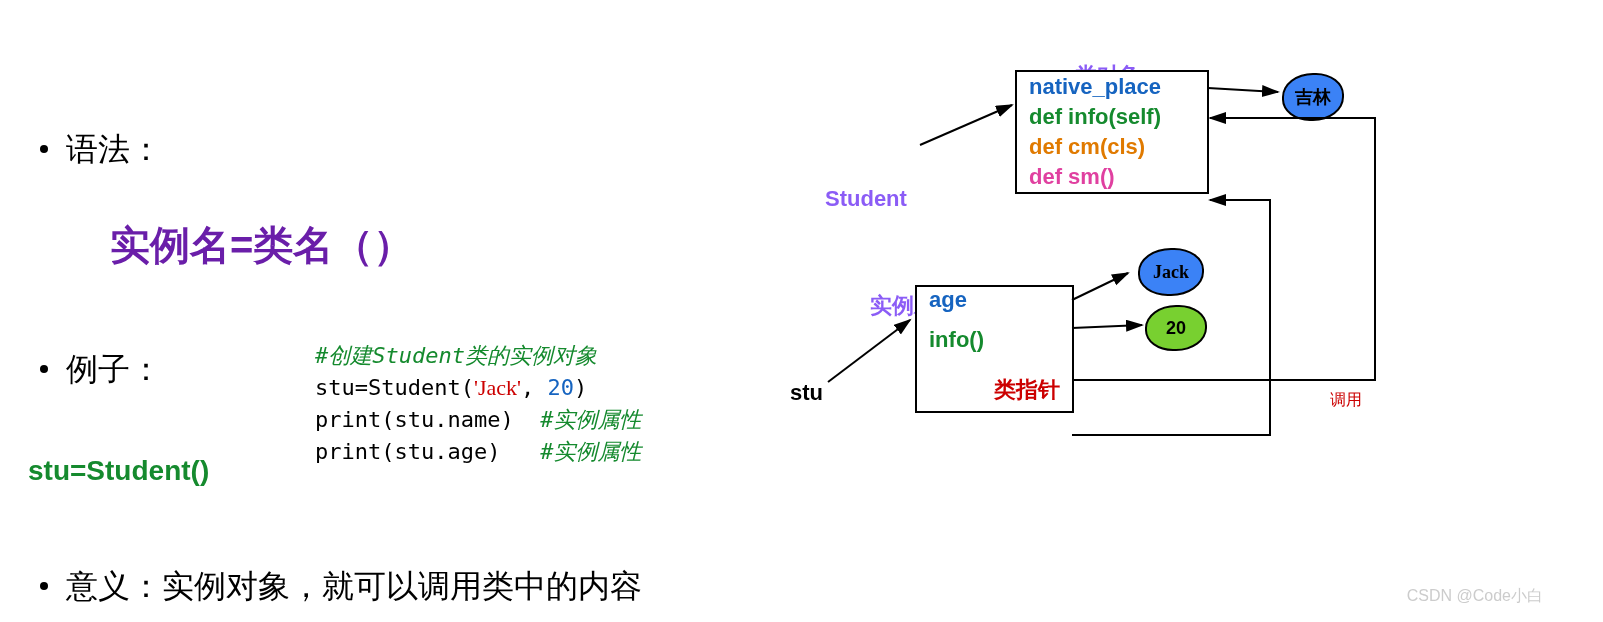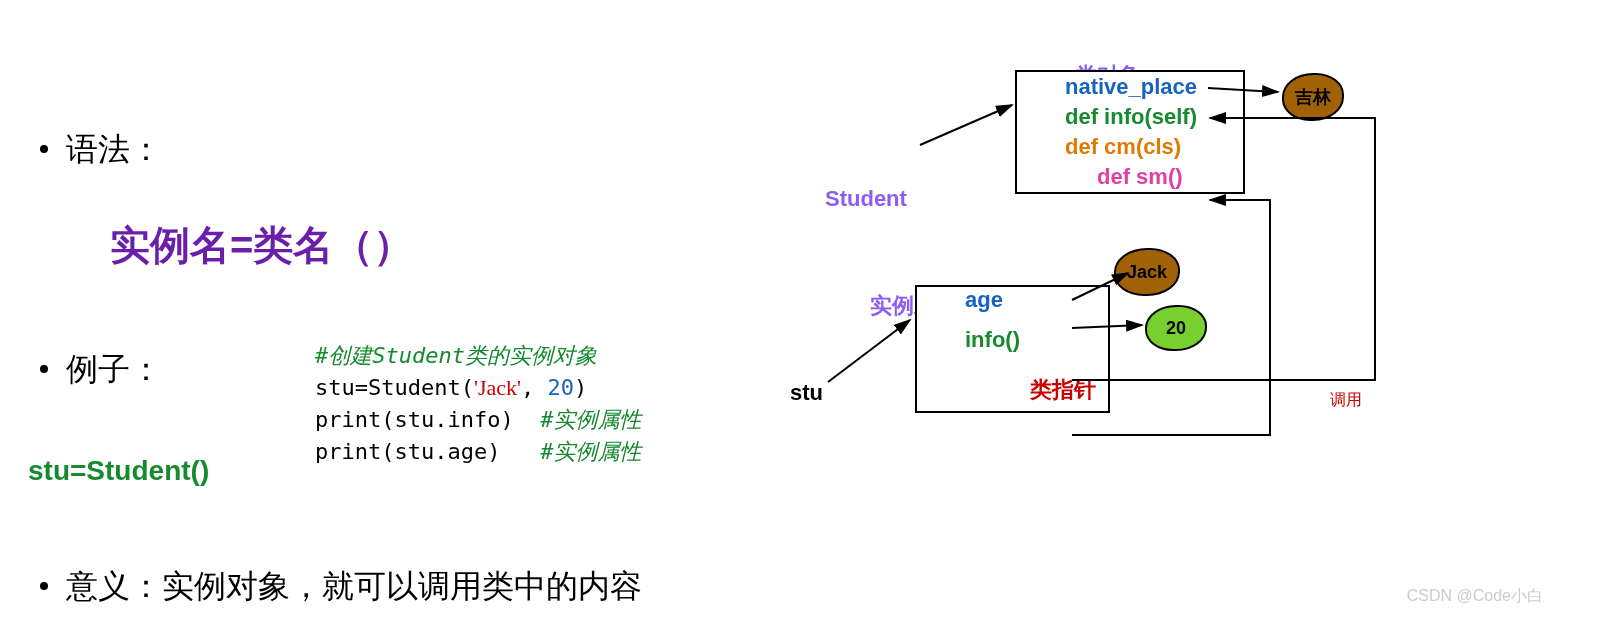--- a/index.html
+++ b/index.html
@@ -8,29 +8,29 @@
   .dot{display:inline-block;width:8px;height:8px;background:#000;border-radius:50%;vertical-align:middle;margin-right:18px;margin-bottom:6px;}
   .syntax{position:absolute;left:110px;top:218px;font-size:40px;font-weight:700;color:#6a1ea9;}
   .student-call{position:absolute;left:28px;top:455px;font-size:28px;font-weight:700;color:#158a2e;}
   .code-block{position:absolute;left:315px;top:340px;font-family:"Consolas","SimSun",monospace;font-size:22px;line-height:32px;}
   .code-block .cmt{color:#158a2e;font-style:italic;}
   .code-block .kw{color:#000;}
   .code-block .str{color:#c00;font-family:Liberation Serif, serif;}
   .code-block .num{color:#1664c0;}
   .diagram{position:absolute;left:790px;top:10px;width:790px;height:480px;}
   .diagram .title{position:absolute;font-size:22px;font-weight:700;color:#8b5cf6;margin-top:46px;}
-  .diagram .box{position:absolute;border:2px solid #000;background:#fff;padding-left:36px;}
+  .diagram .box{position:absolute;border:2px solid #000;background:#fff;}
   .box-row{font-size:22px;font-weight:700;padding:2px 12px;}
   .blue{color:#1664c0;}
   .green{color:#158a2e;}
   .orange{color:#e07a00;}
-  .pink{color:#e040a0;margin-left:32px;}
+  .pink{color:#e040a0;}
   .red{color:#c00;text-align:right;}
   .cloud{position:absolute;border-radius:50% 45% 50% 45%;display:flex;align-items:center;justify-content:center;font-size:18px;font-weight:700;color:#000;}
-  .cloud-yellow{background:#a16207;border:2px solid #000;}
+  .cloud-yellow{background:#3b82f6;border:2px solid #000;}
   .cloud-green{background:#78d030;border:2px solid #000;}
   .watermark{position:absolute;right:60px;bottom:15px;color:#ccc;font-size:16px;}
   svg.arrows{position:absolute;left:0;top:0;}
 </style>
 </head>
 <body>
 
 <div class="page">
 
   <div class="bullet" style="left:40px;top:128px;">
@@ -44,21 +44,21 @@
   </div>
 
   <div class="student-call">stu=Student()</div>
 
   <div class="code-block">
     <div><span class="cmt">#创建Student类的实例对象</span></div>
     <div>
       <span class="kw">stu=Student(</span><span class="str">'Jack'</span><span class="kw">, </span><span class="num">20</span><span class="kw">)</span>
     </div>
     <div>
-      <span class="kw">print(stu.info)</span>&nbsp;&nbsp;<span class="cmt">#实例属性</span>
+      <span class="kw">print(stu.name)</span>&nbsp;&nbsp;<span class="cmt">#实例属性</span>
     </div>
     <div>
       <span class="kw">print(stu.age)</span>&nbsp;&nbsp;&nbsp;<span class="cmt">#实例属性</span>
     </div>
   </div>
 
   <div class="bullet" style="left:40px;top:565px;">
     <span class="dot"></span><span>意义：实例对象，就可以调用类中的内容</span>
   </div>
 
@@ -75,21 +75,21 @@
       <div class="box-row orange">def cm(cls)</div>
       <div class="box-row pink">def sm()</div>
     </div>
 
     <div class="box" style="left:125px;top:275px;width:155px;">
       <div class="box-row blue" style="padding-top:0">age</div>
       <div class="box-row green" style="padding-top:12px">info()</div>
       <div class="box-row red" style="padding-top:20px;padding-bottom:6px;">类指针</div>
     </div>
 
-    <div class="cloud cloud-yellow" style="left:324px;top:238px;width:62px;height:44px;">Jack</div>
+    <div class="cloud cloud-yellow" style="left:348px;top:238px;width:62px;height:44px;font-family:Liberation Serif, serif;">Jack</div>
     <div class="cloud cloud-green" style="left:355px;top:295px;width:58px;height:42px;">20</div>
     <div class="cloud cloud-yellow" style="left:492px;top:63px;width:58px;height:44px;">吉林</div>
 
     <div style="position:absolute;left:540px;top:380px;font-size:16px;color:#c00;">调用</div>
 
     <svg class="arrows" width="790" height="480">
       <defs>
         <marker id="ah" markerWidth="10" markerHeight="10" refX="8" refY="3" orient="auto">
           <path d="M0,0 L9,3 L0,6 Z" fill="#000"></path>
         </marker>

